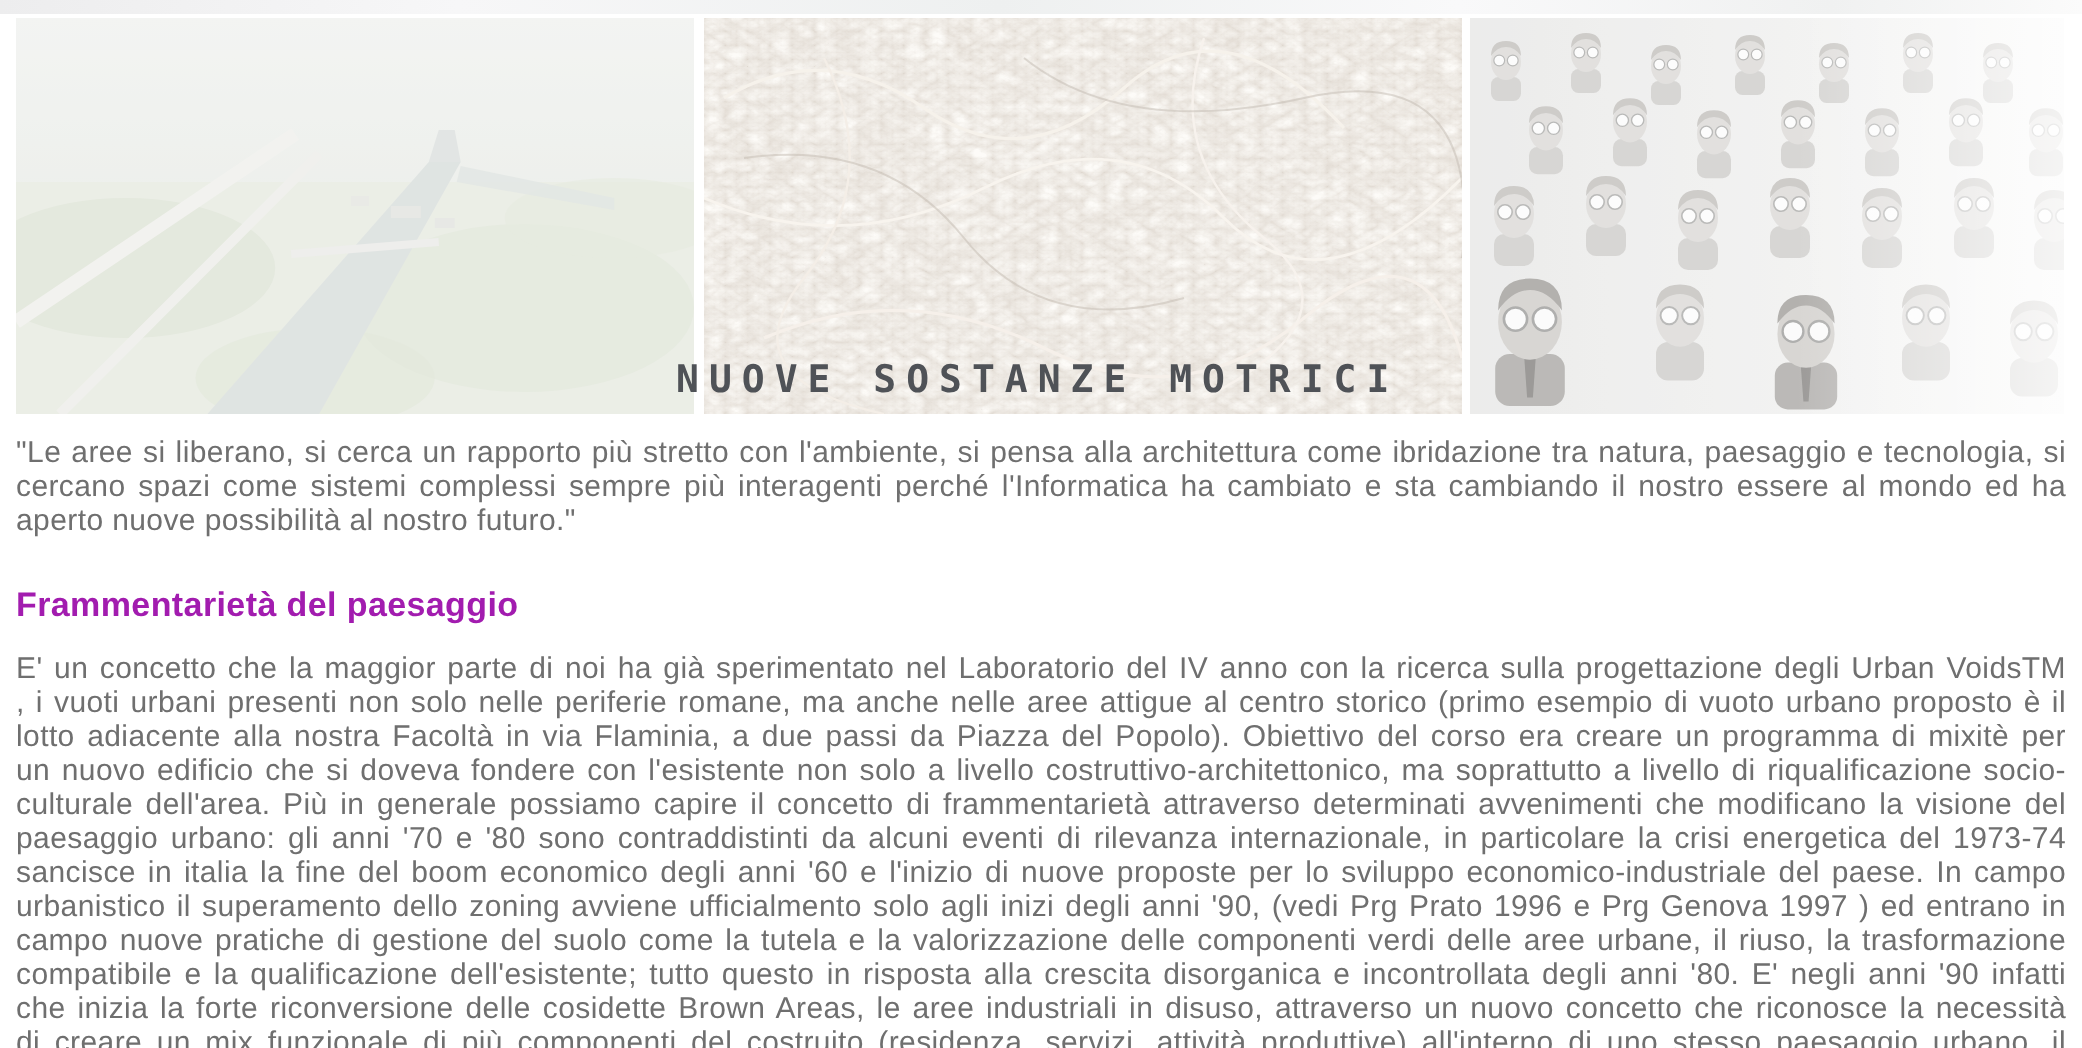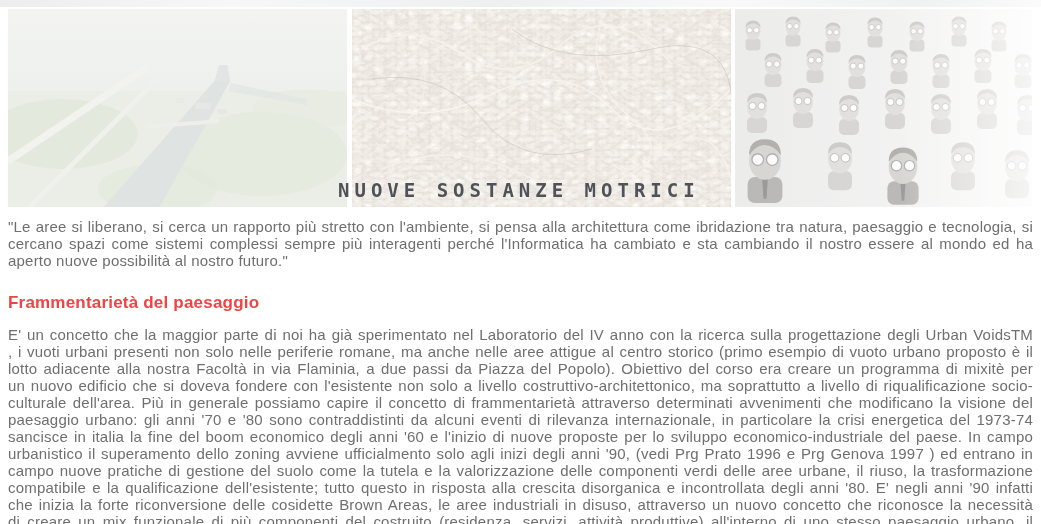--- a/index.html
+++ b/index.html
@@ -26,21 +26,21 @@
   }
   .content { padding: 0 8px; }
   .quote {
     margin-top: 11px;
     font-size: 15px; line-height: 17px; letter-spacing: 0.2px;
     color: #6f6f6f; text-align: justify;
   }
   .section-heading {
     margin-top: 24px;
     font-size: 17px; font-weight: bold; letter-spacing: 0.2px;
-    color: #ef4444;
+    color: #a21caf;
   }
   .section-body {
     margin-top: 13px;
     font-size: 15px; line-height: 17px; letter-spacing: 0.2px; word-spacing: 1px;
     color: #6f6f6f; text-align: justify;
   }
 </style>
 </head>
 <body>
 

